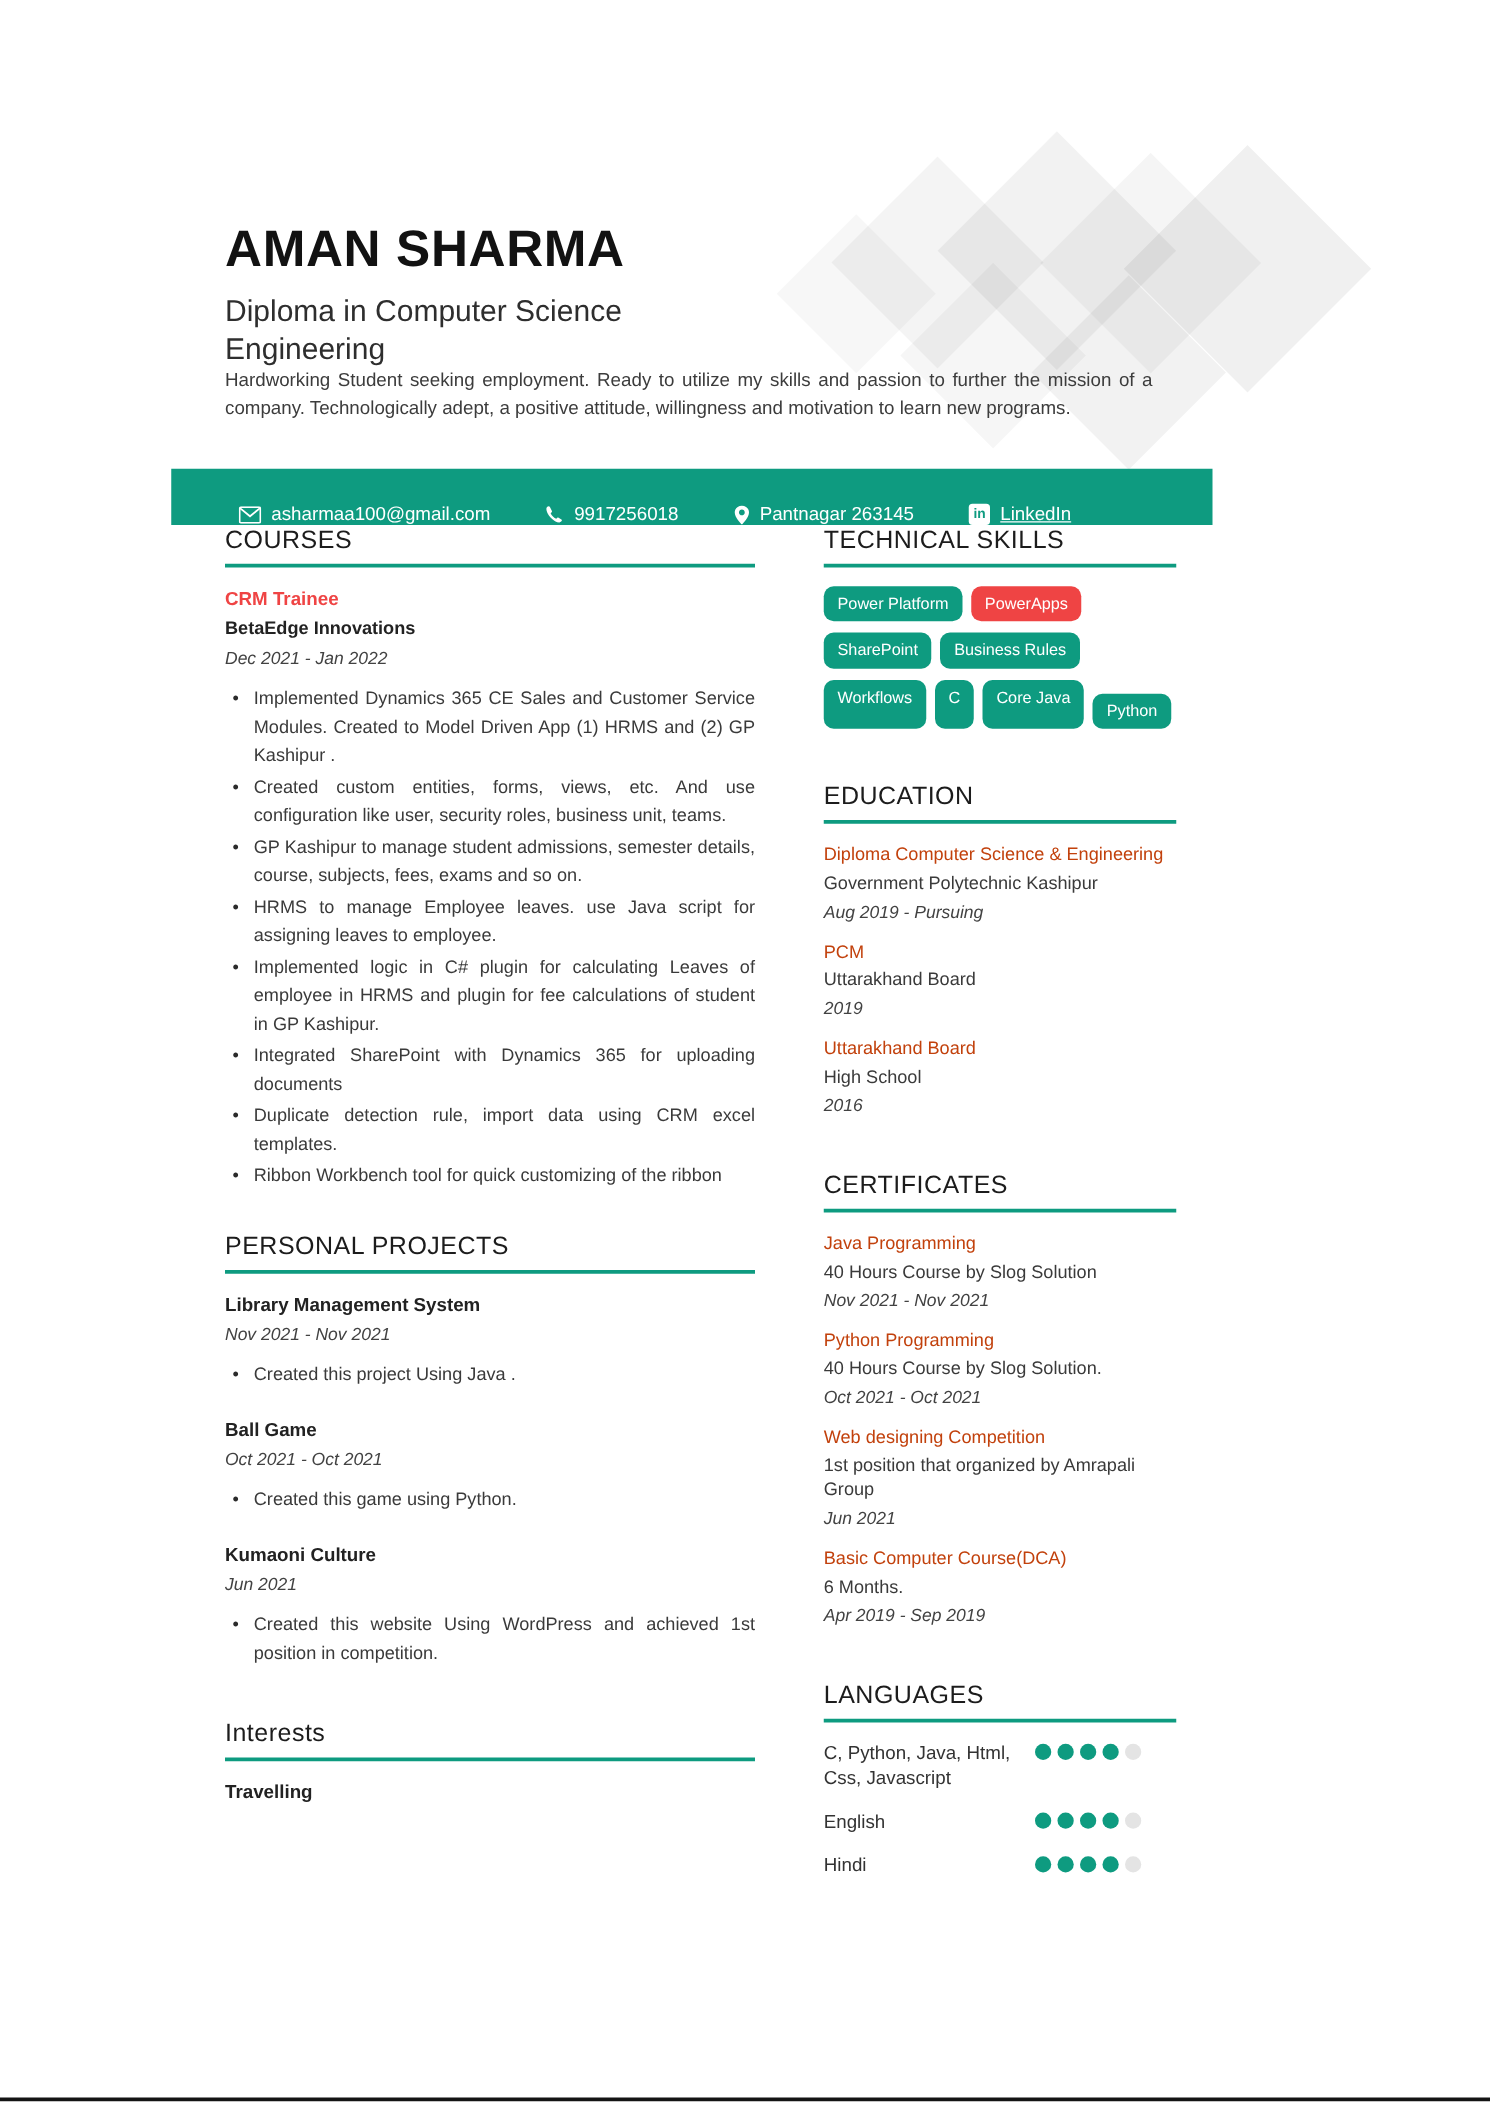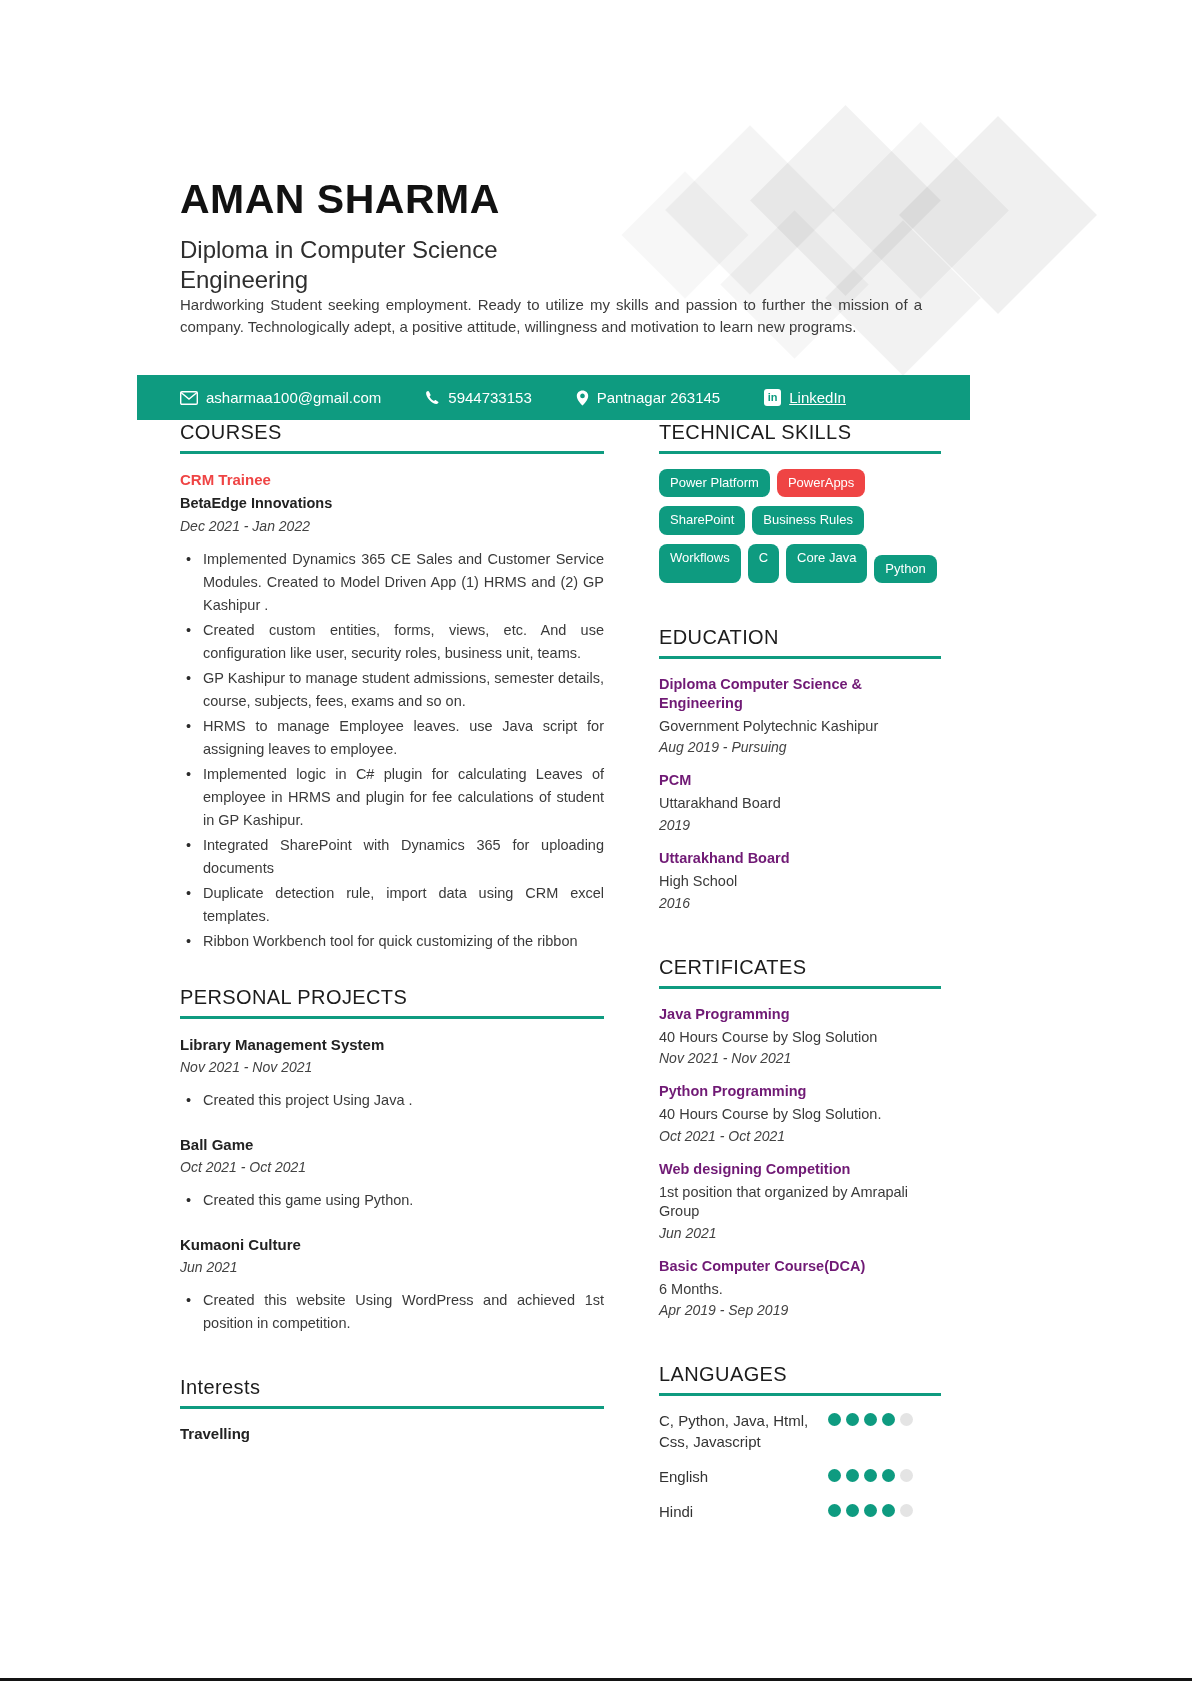--- a/index.html
+++ b/index.html
@@ -15,21 +15,21 @@
 
   
   .header { position:absolute; left:180px; top:178px; width:760px; }
   .name { font-size:41px; font-weight:800; color:#121212; letter-spacing:0.5px; line-height:1.05; }
   .title { margin-top:14px; font-size:24px; font-weight:400; color:#2e2e2e; width:340px; line-height:1.23; }
   .summary { font-size:15px; color:#3c3c3c; width:742px; line-height:22px; text-align:justify; }
 
   
   .contact-bar {
     position:absolute; left:137px; top:375px; width:833px; height:45px;
-    display:flex; align-items:center; padding-left:43px; gap:44px;
+    display:flex; align-items:flex-end; padding-left:54px; gap:44px;
     color:#ffffff; font-size:15px;
   }
   .contact-item { display:flex; align-items:center; gap:8px; white-space:nowrap; }
   .contact-item svg { display:block; }
   .li-badge {
     width:17px; height:17px; background:#ffffff; border-radius:3px;
     display:flex; align-items:center; justify-content:center;
     font-size:11px; font-weight:700; line-height:1;
   }
   .contact-link { color:#ffffff; text-decoration:underline; cursor:pointer; }
@@ -61,21 +61,21 @@
 
   
   .pills { margin-top:15px; display:flex; flex-wrap:wrap; gap:9px 7px; }
   .pill {
     color:#ffffff; font-size:13px; padding:7px 11px; border-radius:8px;
     line-height:1.1; white-space:nowrap;
   }
 
   
   .edu-item { margin-top:16px; }
-  .edu-degree { font-size:14.5px; font-weight:700; color:#701a75; line-height:1.3; }
+  .edu-degree { font-size:14.5px; font-weight:400; color:#c2410c; line-height:1.3; }
   .edu-school { margin-top:4px; font-size:14.5px; color:#3a3a3a; line-height:1.3; }
   .edu-dates { margin-top:4px; font-size:14px; font-style:italic; color:#424242; }
 
   
   .lang-row { margin-top:15px; display:flex; justify-content:space-between; align-items:flex-start; }
   .lang-name { font-size:15px; color:#333; width:165px; line-height:1.35; }
   .lang-dots { display:flex; gap:5px; margin-right:28px; padding-top:2px; }
   .dot { width:13px; height:13px; border-radius:50%; background:#e4e4e4; display:inline-block; }
 
   .bottom-border { position:absolute; left:0; top:1678px; width:1192px; height:3px; background:#141414; }
@@ -108,21 +108,21 @@
         </svg>
     </span>
     <span>asharmaa100@gmail.com</span>
   </div>
   <div class="contact-item">
     <span>
       <svg width="15" height="15" viewBox="0 0 16 16">
           <path d="M3.2 1.1 C2.6 1 1.4 1.8 1.2 2.9 C0.9 4.8 2.2 7.9 4.7 10.6 C7.2 13.3 10.3 15 12.3 14.9 C13.4 14.8 14.4 13.8 14.4 13.1 C14.4 12.8 14.3 12.6 14 12.4 L11.6 10.8 C11.2 10.6 10.8 10.6 10.5 10.9 L9.6 11.8 C8.7 11.4 7.7 10.7 6.8 9.8 C5.9 8.9 5.2 7.9 4.8 7 L5.7 6.1 C6 5.8 6.1 5.3 5.8 4.9 L4.2 1.7 C4 1.4 3.6 1.1 3.2 1.1 Z" fill="#ffffff"></path>
         </svg>
     </span>
-    <span>5944733153</span>
+    <span>9917256018</span>
   </div>
   <div class="contact-item">
     <span>
       <svg width="13" height="16" viewBox="0 0 13 16">
           <path d="M6.5 0.5 C3.2 0.5 0.8 2.9 0.8 6 C0.8 9.8 5.4 14.6 6.1 15.3 C6.3 15.5 6.7 15.5 6.9 15.3 C7.6 14.6 12.2 9.8 12.2 6 C12.2 2.9 9.8 0.5 6.5 0.5 Z M6.5 8.2 C5.2 8.2 4.2 7.2 4.2 5.9 C4.2 4.6 5.2 3.6 6.5 3.6 C7.8 3.6 8.8 4.6 8.8 5.9 C8.8 7.2 7.8 8.2 6.5 8.2 Z" fill="#ffffff"></path>
         </svg>
     </span>
     <span>Pantnagar 263145</span>
   </div>
   <div class="contact-item">

